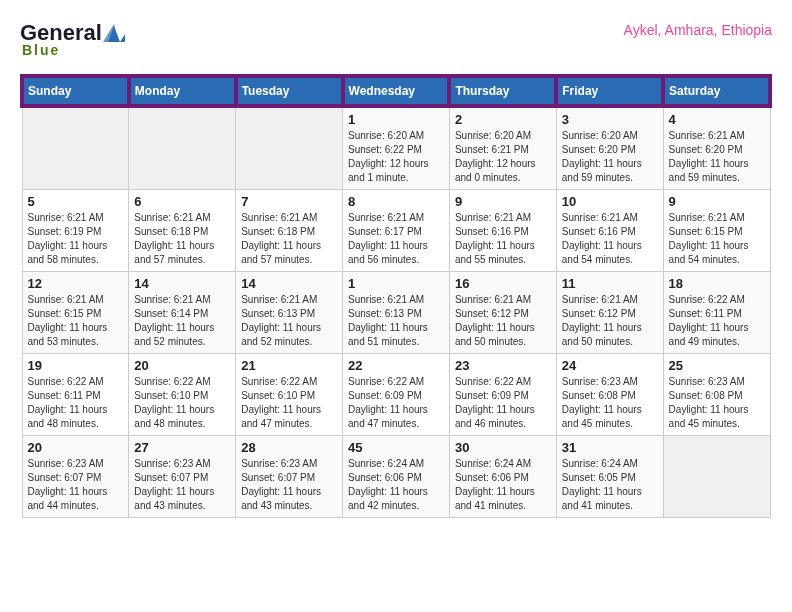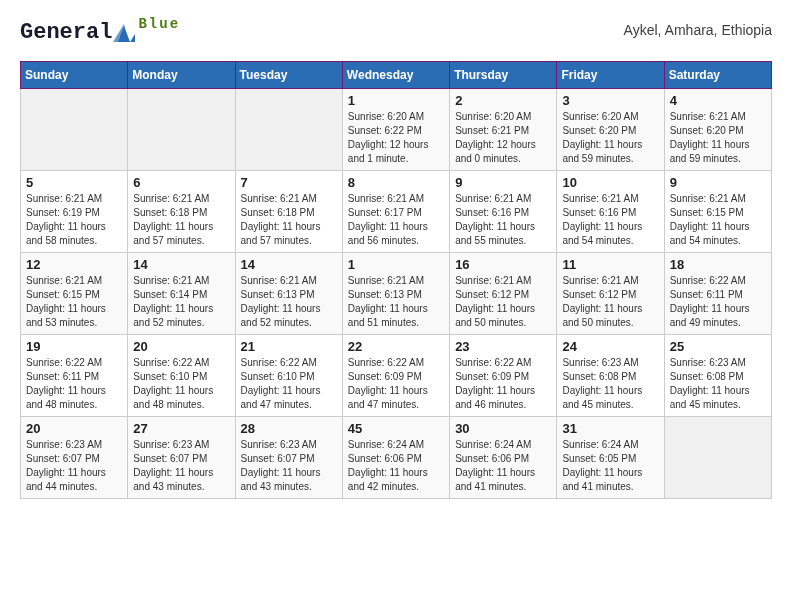--- a/index.html
+++ b/index.html
@@ -11,49 +11,49 @@
       padding: 20px;
     }
     .header {
       display: flex;
       justify-content: space-between;
       align-items: flex-start;
       margin-bottom: 16px;
     }
     .logo {
       display: flex;
+      flex-direction: column;
       align-items: flex-start;
-      font-family: Liberation Mono, monospace;
     }
     .title-block {
       text-align: right;
     }
     .month-title {
       font-size: 36px;
       font-weight: bold;
       color: #222;
     }
     .subtitle {
       font-size: 14px;
-      color: #404040;
+      color: #ec4899;
       margin-top: 2px;
     }
     .calendar {
       width: 100%;
       border-collapse: collapse;
       font-size: 11px;
     }
     .calendar thead th {
       background: #2a6db5;
       color: #fff;
       padding: 6px 4px;
       text-align: left;
       font-size: 12px;
       font-weight: bold;
-      border: 1px solid #701a75;
+      border: 4px solid #701a75;
     }
     .calendar tbody td {
       border: 1px solid #ccc;
       vertical-align: top;
       padding: 4px 5px;
       width: 107px;
       min-height: 80px;
       height: 82px;
       background: #fff;
     }

